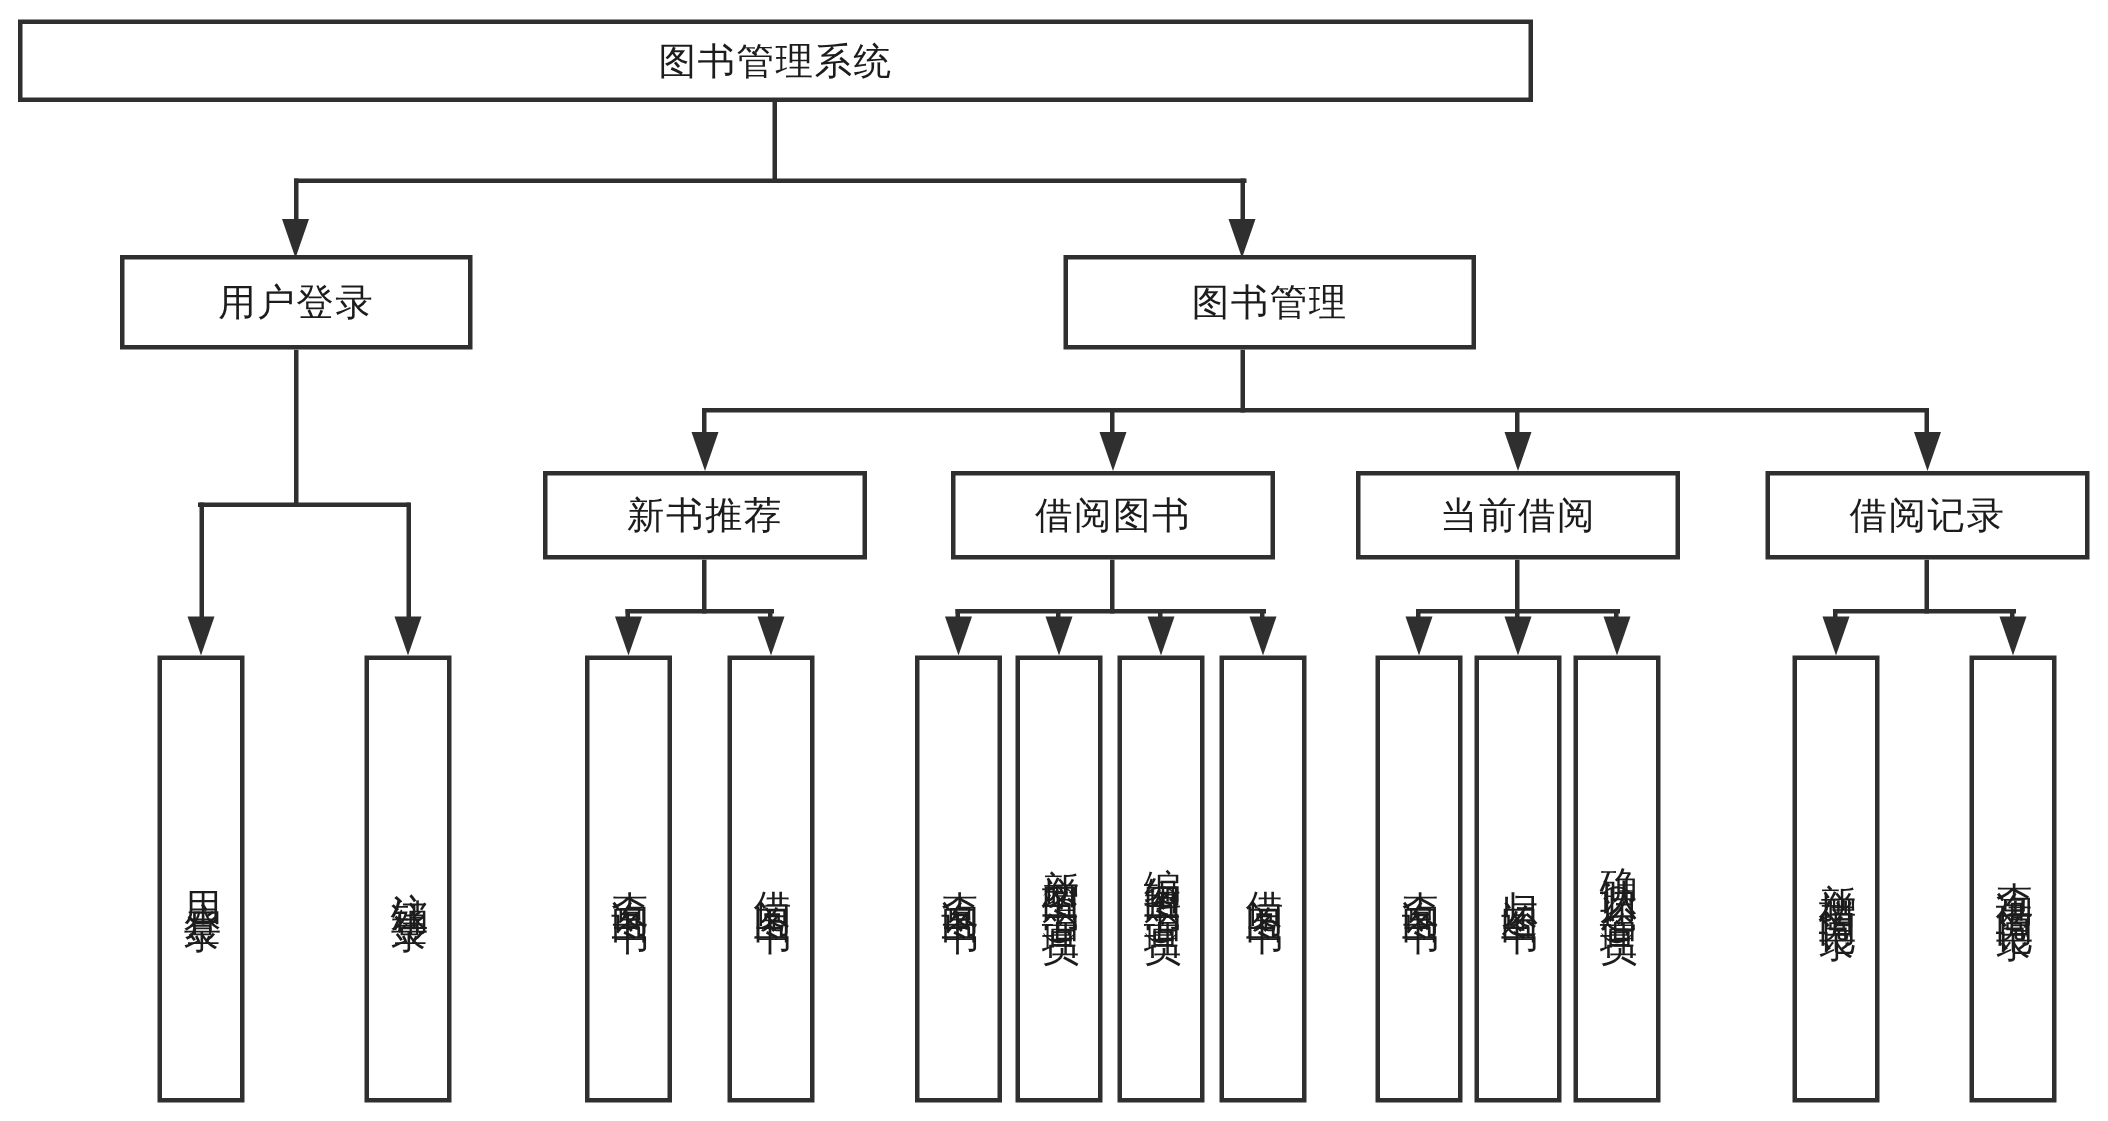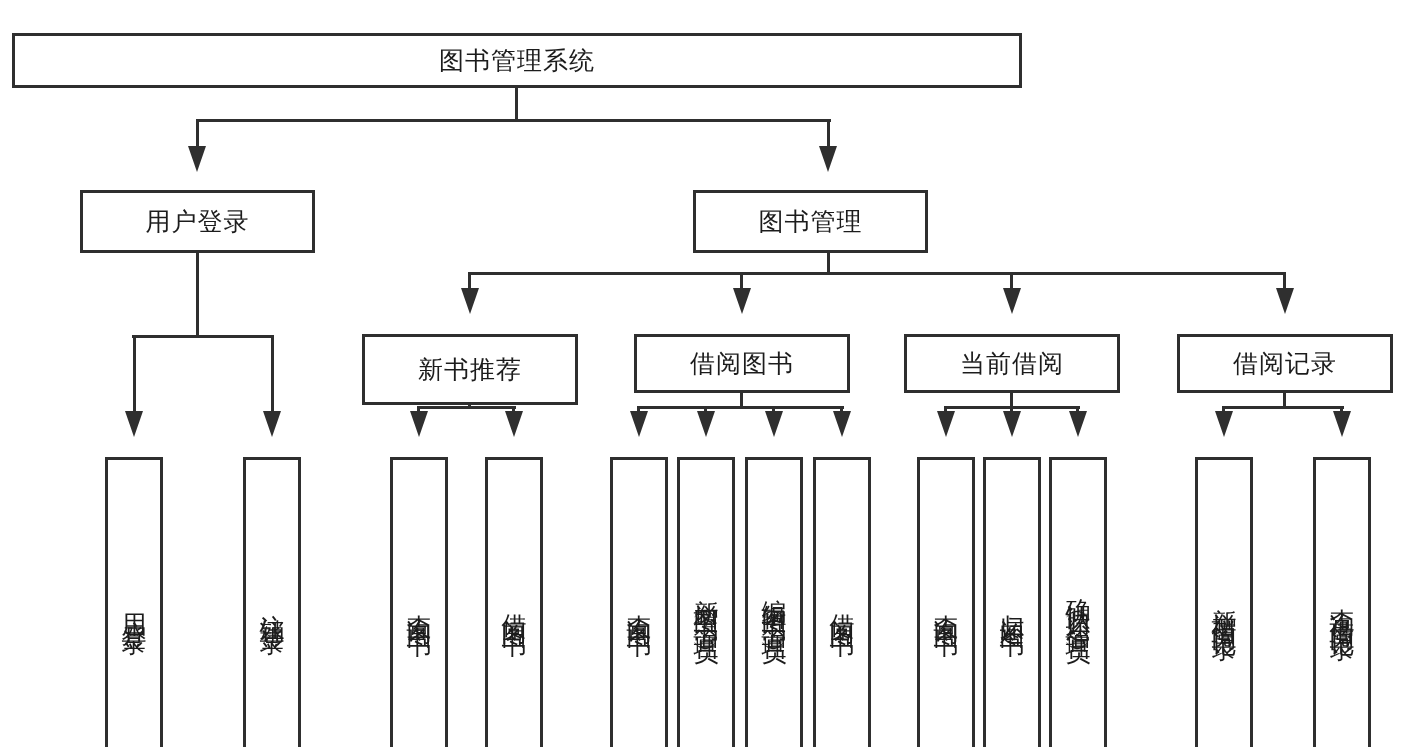--- a/index.html
+++ b/index.html
@@ -29,21 +29,20 @@
   }
   
   .box{
     position:absolute;
     box-sizing:border-box;
     border:3px solid var(--line);
     background:var(--bg);
     display:flex;align-items:center;justify-content:center;
     font-size:25px;letter-spacing:1px;
     white-space:nowrap;
-    margin-top:20px;
   }
   .leaf{
     width:58px;height:298px;top:437px;
   }
   .leaf .vtext{
     writing-mode:vertical-rl;
     text-orientation:mixed;
     letter-spacing:6px;
     line-height:1;
     font-size:25px;
@@ -122,25 +121,25 @@
   <div class="vl" style="left:1340px;top:406px;height:8px"></div>
   <div class="tri" style="left:1333px;top:411px"></div>
 
   <div class="box" style="left:12px;top:13px;width:1010px;height:55px">
     <span>图书管理系统</span>
   </div>
 
   <div class="box" style="left:80px;top:170px;width:235px;height:63px">
     <span>用户登录</span>
   </div>
-  <div class="box" style="left:693px;top:170px;width:235px;height:63px">
+  <div class="box" style="left:709px;top:170px;width:275px;height:63px">
     <span>图书管理</span>
   </div>
 
-  <div class="box" style="left:362px;top:314px;width:216px;height:71px">
+  <div class="box" style="left:362px;top:314px;width:216px;height:59px">
     <span>新书推荐</span>
   </div>
   <div class="box" style="left:634px;top:314px;width:216px;height:59px">
     <span>借阅图书</span>
   </div>
   <div class="box" style="left:1177px;top:314px;width:216px;height:59px">
     <span>借阅记录</span>
   </div>
   <div class="box" style="left:904px;top:314px;width:216px;height:59px">
     <span>当前借阅</span>

